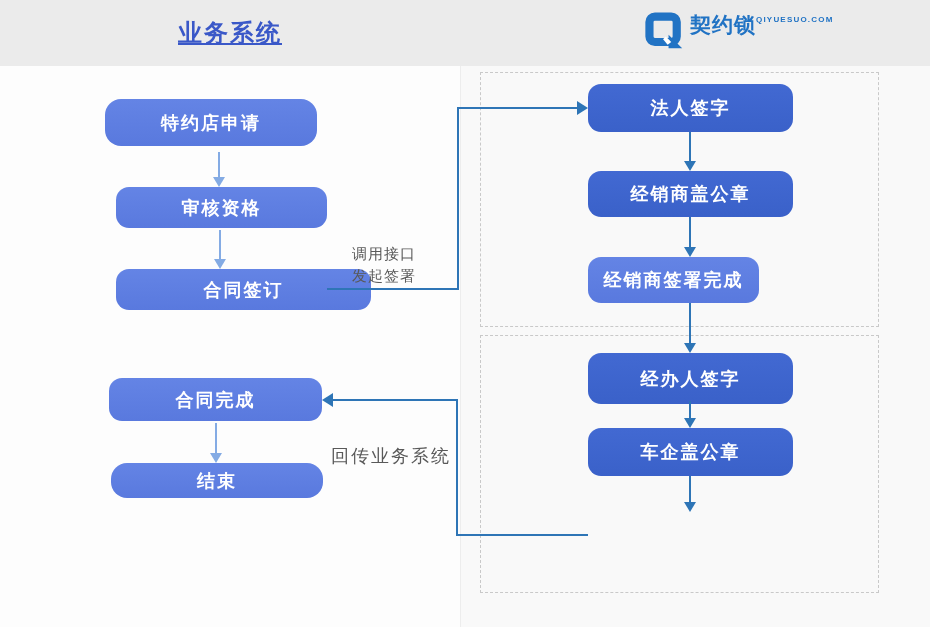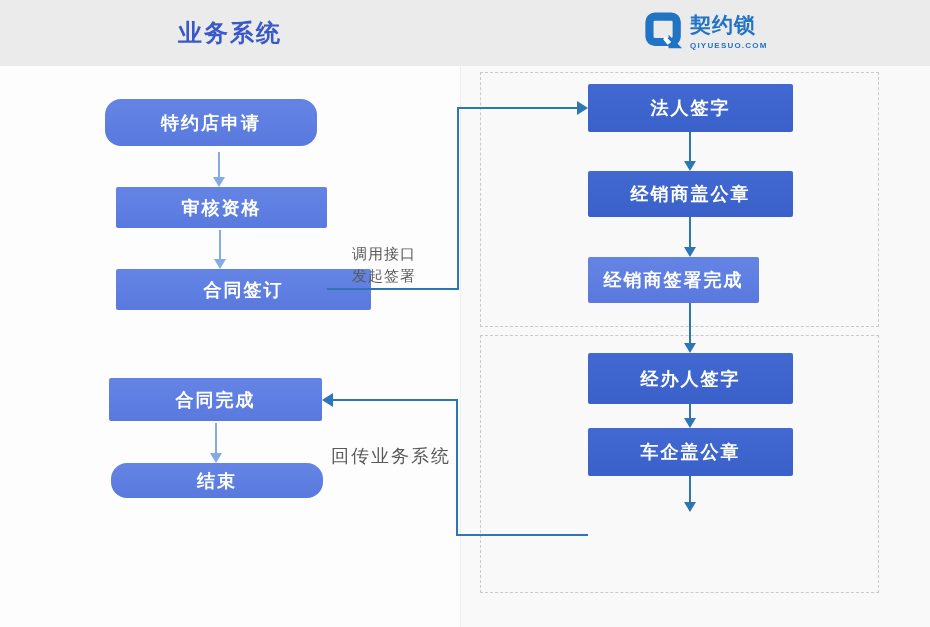--- a/index.html
+++ b/index.html
@@ -2,37 +2,37 @@
 <html><head>
 <meta charset="utf-8">
 <style>
   html,body{margin:0;padding:0;background:#fdfdfd;}
   #stage{position:relative;width:930px;height:627px;overflow:hidden;
          font-family:"Liberation Sans",sans-serif;background:#fdfdfd;}
 
   
   .header{position:absolute;left:0;top:0;width:930px;height:66px;background:#ebebeb;}
   .page-title{position:absolute;left:0;top:17px;width:460px;text-align:center;
-              font-size:24px;font-weight:bold;color:#3a58c8;letter-spacing:2px;}
+              font-size:24px;font-weight:bold;color:#3a58c8;letter-spacing:2px;text-decoration:underline;}
   .logo{position:absolute;left:644px;top:12px;display:flex;align-items:flex-start;}
   .logo-icon{width:40px;height:40px;display:block;}
-  .logo-text{margin-left:6px;display:flex;flex-direction:column;}
+  .logo-text{margin-left:6px;display:flex;flex-direction:row;}
   .brand-name{font-size:21px;font-weight:bold;color:#2173c4;letter-spacing:1px;line-height:26px;}
   .brand-domain{font-size:8px;color:#2173c4;letter-spacing:1.2px;margin-top:3px;font-weight:bold;}
 
   
   .right-panel{position:absolute;left:460px;top:66px;width:470px;height:561px;
                background:#f9f9f9;border-left:1px solid #ededed;}
   .dashed-box{position:absolute;border:1px dashed #c9c9c9;background:transparent;}
   .dashed-box.g1{left:480px;top:72px;width:397px;height:253px;}
   .dashed-box.g2{left:480px;top:335px;width:397px;height:256px;}
 
   
   .node{position:absolute;display:flex;align-items:center;justify-content:center;
-        color:#ffffff;font-size:18px;font-weight:bold;letter-spacing:2px;border-radius:2px;}
+        color:#ffffff;font-size:18px;font-weight:bold;letter-spacing:2px;border-radius:13px;}
   .node.light{background:linear-gradient(180deg,#6484e5 0%,#5979de 100%);}
   .node.dark{background:linear-gradient(180deg,#4269d2 0%,#3a61c9 100%);}
   .node.rounded{border-radius:16px;}
 
   .n-apply   {left:105px;top:99px; width:212px;height:47px;}
   .n-review  {left:116px;top:187px;width:211px;height:41px;}
   .n-sign    {left:116px;top:269px;width:255px;height:41px;}
   .n-complete{left:109px;top:378px;width:213px;height:43px;}
   .n-end     {left:111px;top:463px;width:212px;height:35px;}
   .n-legal   {left:588px;top:84px; width:205px;height:48px;}

